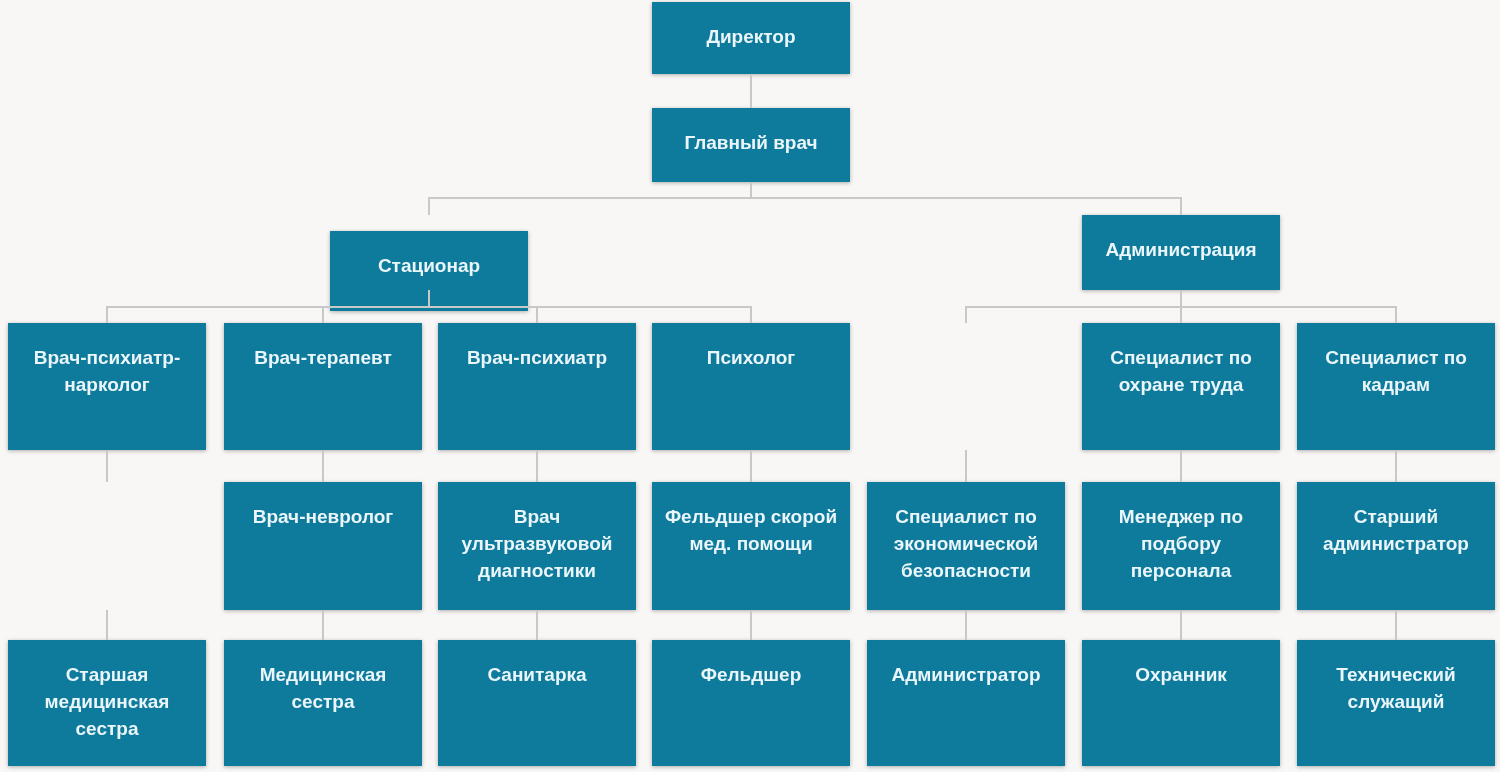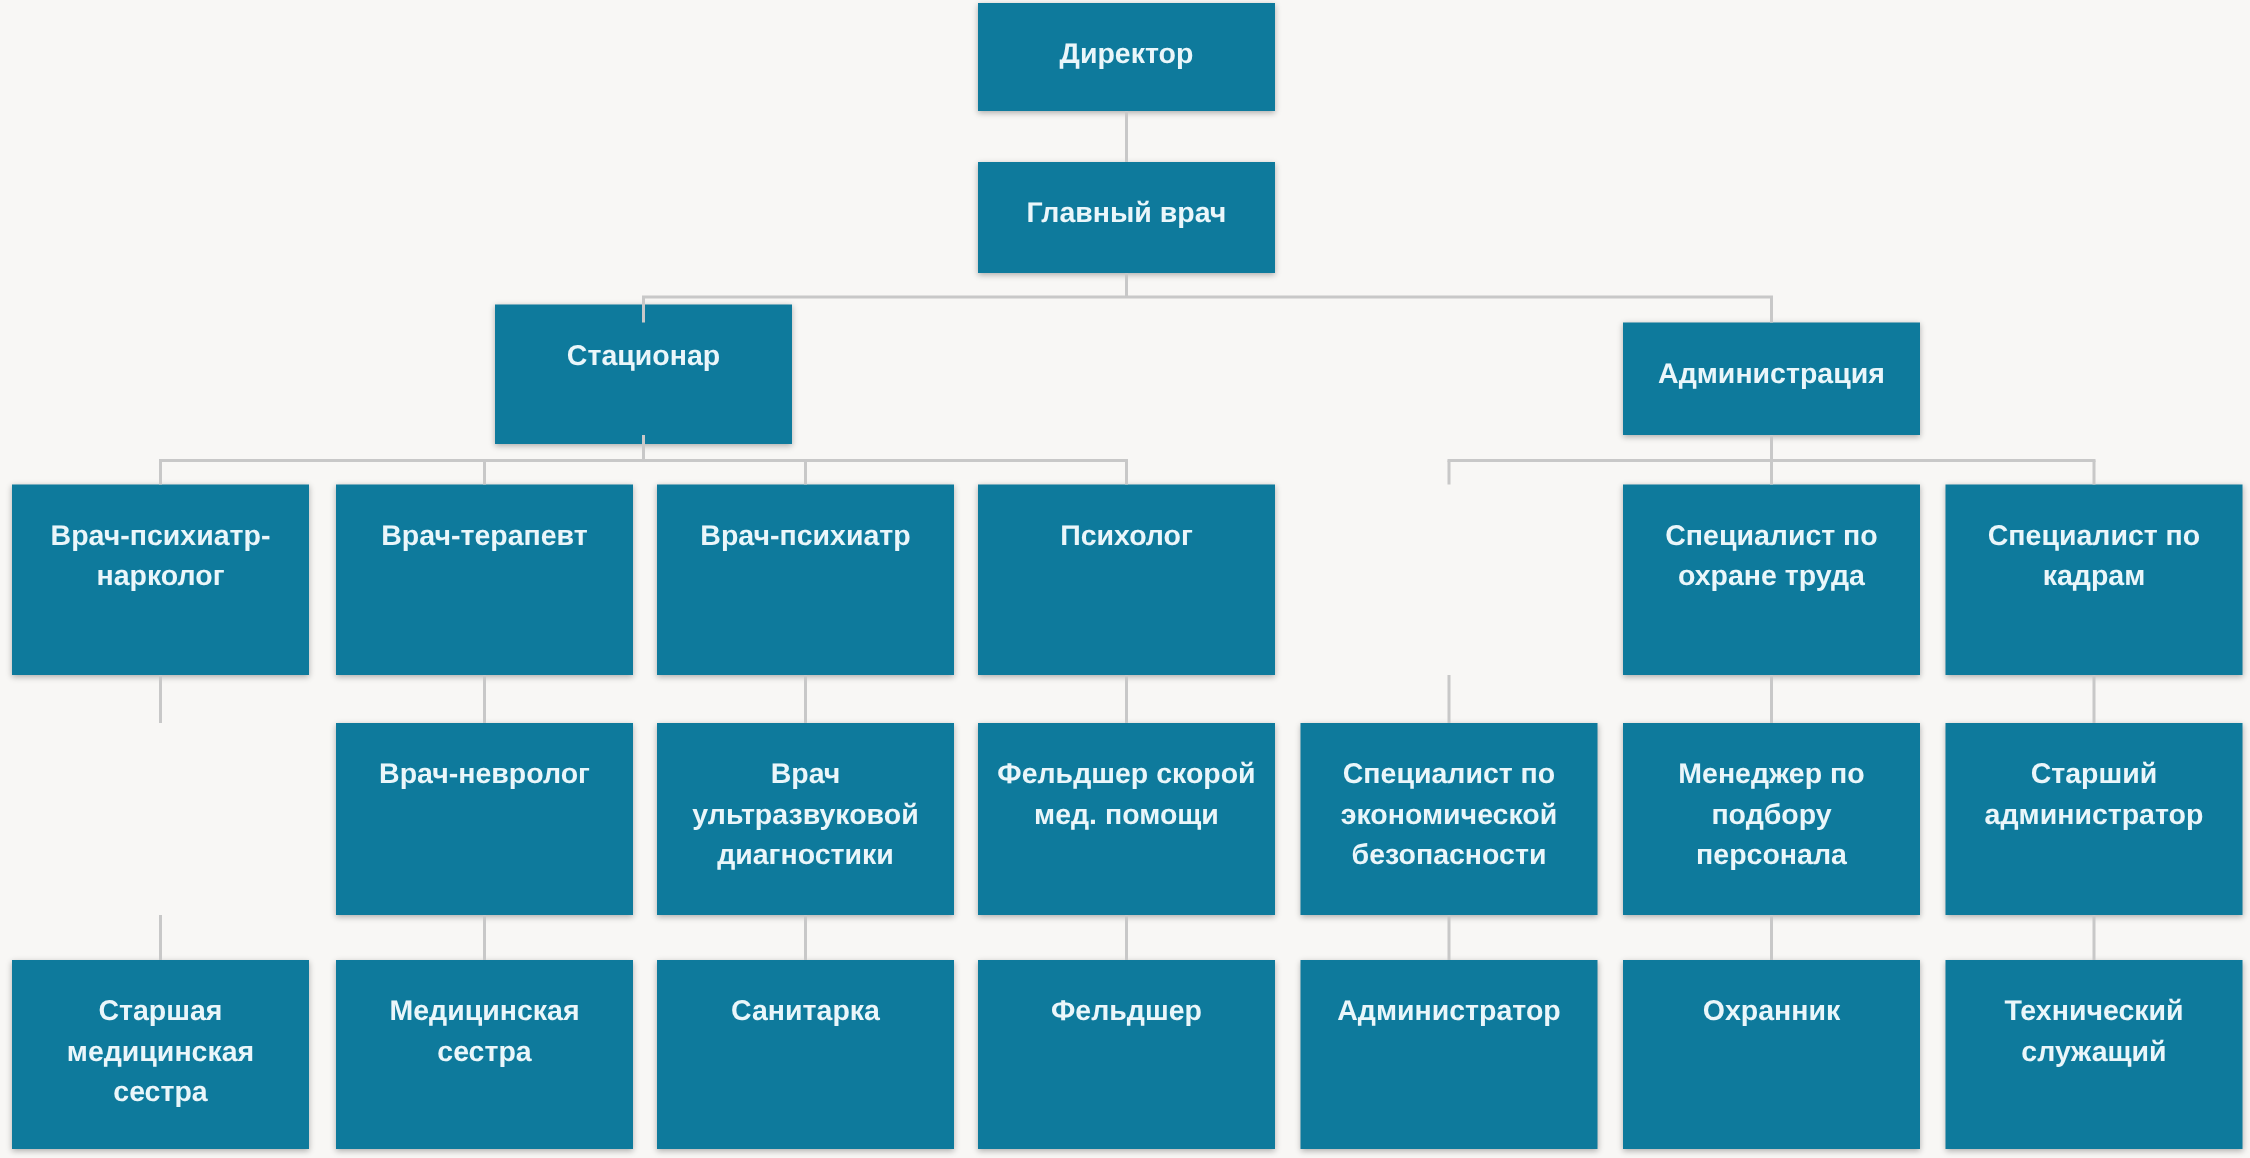--- a/index.html
+++ b/index.html
@@ -33,21 +33,21 @@
   .h{position:absolute;height:2px;background:var(--line);}
 </style>
 </head>
 <body>
 
 <div class="canvas">
 
   <div class="node" style="left:652px;top:2px;width:198px;height:72px">Директор</div>
   <div class="node" style="left:652px;top:108px;width:198px;height:74px">Главный врач</div>
 
-  <div class="node" style="left:330px;top:203px;width:198px;height:93px">Стационар</div>
+  <div class="node" style="left:330px;top:231px;width:198px;height:80px">Стационар</div>
   <div class="node" style="left:1082px;top:215px;width:198px;height:75px">Администрация</div>
 
   <div class="node" style="left:8px;top:323px;width:198px;height:127px">Врач-психиатр-
 нарколог</div>
   <div class="node" style="left:224px;top:323px;width:198px;height:127px">Врач-терапевт</div>
   <div class="node" style="left:438px;top:323px;width:198px;height:127px">Врач-психиатр</div>
   <div class="node" style="left:652px;top:323px;width:198px;height:127px">Психолог</div>
   <div class="node" style="left:1082px;top:323px;width:198px;height:127px">Специалист по
 охране труда</div>
   <div class="node" style="left:1297px;top:323px;width:198px;height:127px">Специалист по

